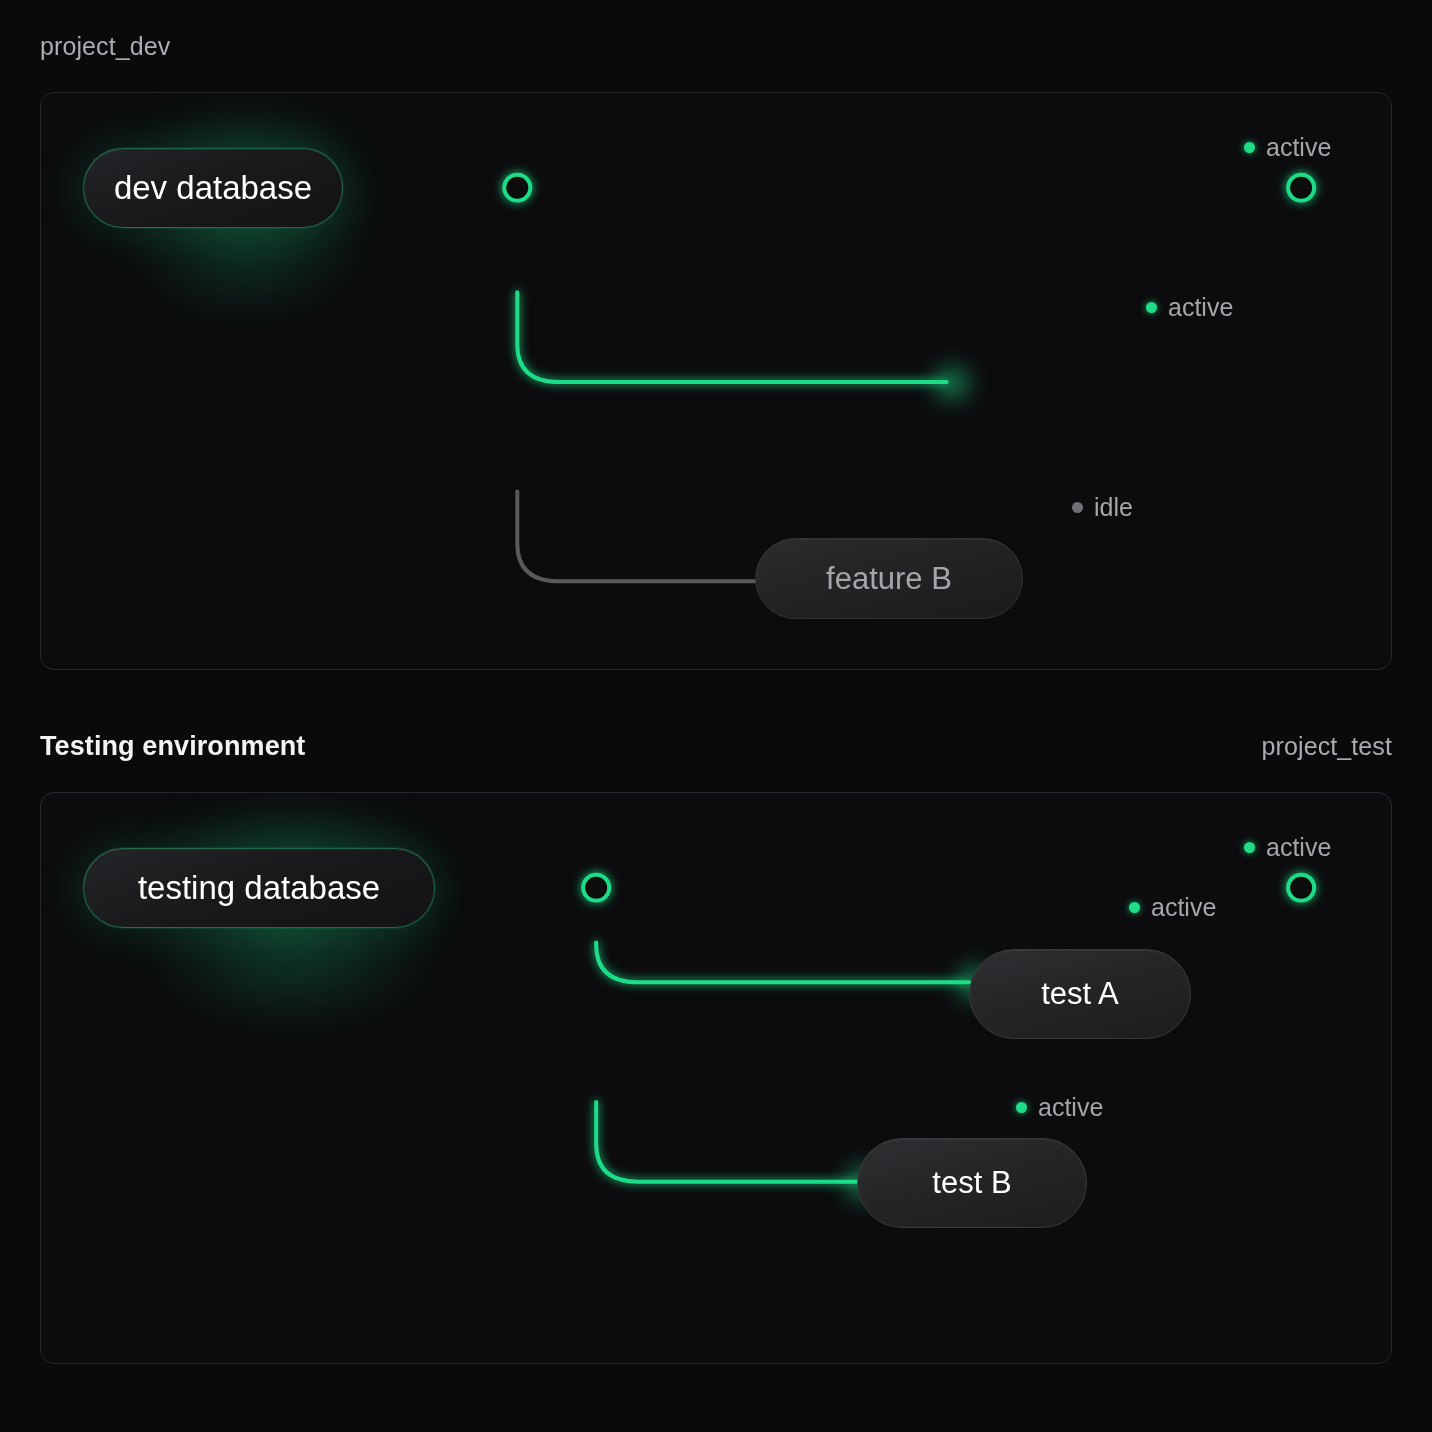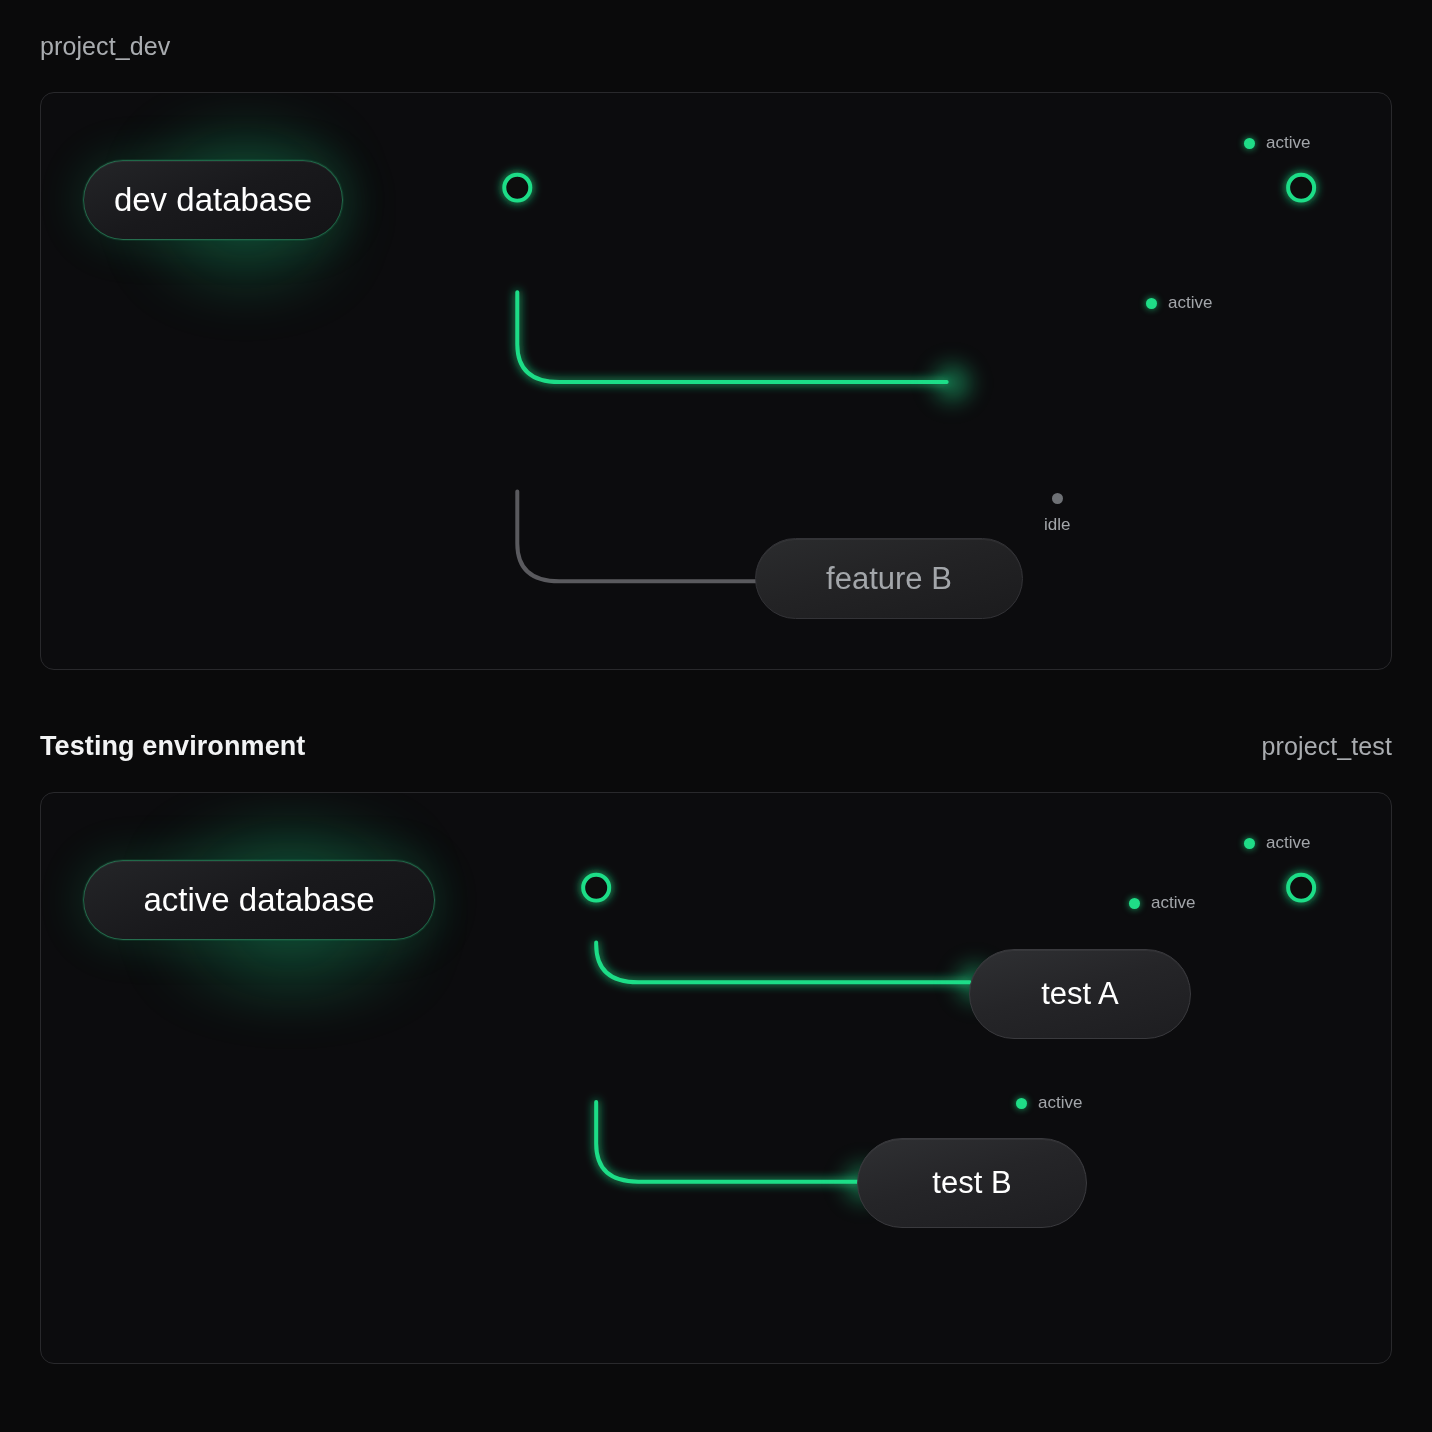--- a/index.html
+++ b/index.html
@@ -74,21 +74,20 @@
   
   .node-db {
     background: linear-gradient(160deg, #242528 0%, #19191c 48%, #131316 100%);
     border: 1px solid rgba(45,214,136,0.42);
     color: #ffffff;
     font-size: 33px;
     box-shadow:
       0 0 0 1px rgba(45,214,136,0.10),
       0 0 40px 8px rgba(26,200,124,0.13),
       inset 0 1px 0 rgba(255,255,255,0.05);
-    margin-top: 12px;
   }
   .db-glow {
     position: absolute;
     border-radius: 50%;
     background: radial-gradient(circle, rgba(24,200,126,0.30) 0%, rgba(24,200,126,0.13) 38%, rgba(24,200,126,0.0) 70%);
     filter: blur(22px);
     z-index: 1;
     pointer-events: none;
   }
 
@@ -116,21 +115,21 @@
     z-index: 2;
     pointer-events: none;
   }
 
   
   .status {
     position: absolute;
     display: flex;
     align-items: center;
     gap: 11px;
-    font-size: 17px;
+    font-size: 25px;
     color: #a3a6aa;
     z-index: 3;
     white-space: nowrap;
   }
   .status .dot {
     width: 11px;
     height: 11px;
     border-radius: 50%;
     background: #1fdd87;
     box-shadow: 0 0 7px rgba(31,221,135,0.75);
@@ -196,21 +195,21 @@
         <span class="dot"></span>
         <span>active</span>
       </div>
 
       <div class="status" style="left:1105px; top:200px;">
         <span class="dot"></span>
         <span>active</span>
       </div>
       <div class="edge-glow" style="left:884px; top:263px;"></div>
 
-      <div class="status idle" style="left:1003px; top:400px;flex-direction:column;">
+      <div class="status idle" style="left:1031px; top:400px;">
         <span class="dot"></span>
         <span>idle</span>
       </div>
       <div class="node node-branch idle" style="left:714px; top:445px; width:268px; height:81px;">
         <span>feature B</span>
       </div>
 
     </div>
   </div>
 
@@ -245,21 +244,21 @@
 
           <circle cx="556" cy="95" r="13" fill="#0c0c0e" stroke="#1fdd87" stroke-width="4" filter="url(#lineGlowTest)"></circle>
 
           <circle cx="1262" cy="95" r="13" fill="#0c0c0e" stroke="#1fdd87" stroke-width="4" filter="url(#lineGlowTest)"></circle>
         </svg>
       </div>
 
       <div class="db-glow" style="left:55px; top:20px; width:390px; height:195px;"></div>
 
       <div class="node node-db" style="left:42px; top:55px; width:352px; height:80px;">
-        <span>active database</span>
+        <span>testing database</span>
       </div>
 
       <div class="status" style="left:1203px; top:40px;">
         <span class="dot"></span>
         <span>active</span>
       </div>
 
       <div class="status" style="left:1088px; top:100px;">
         <span class="dot"></span>
         <span>active</span>

